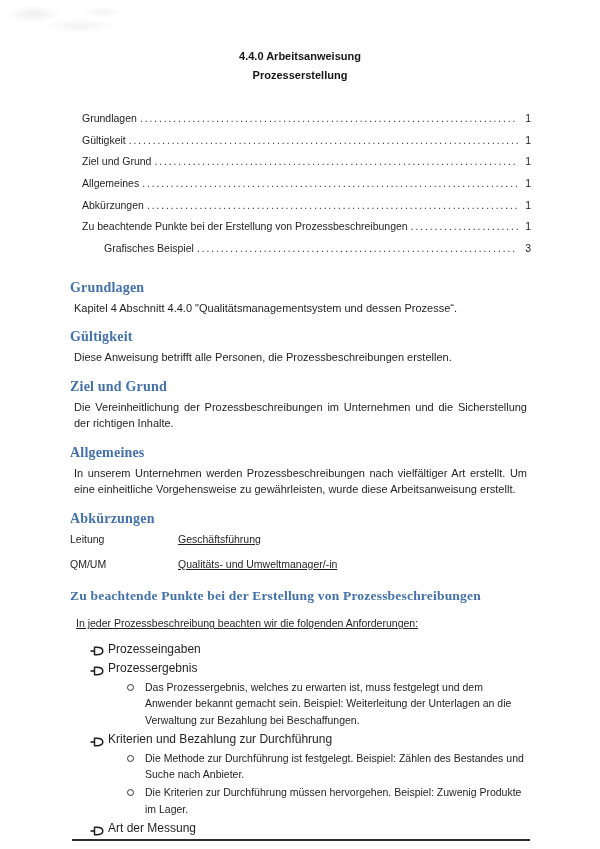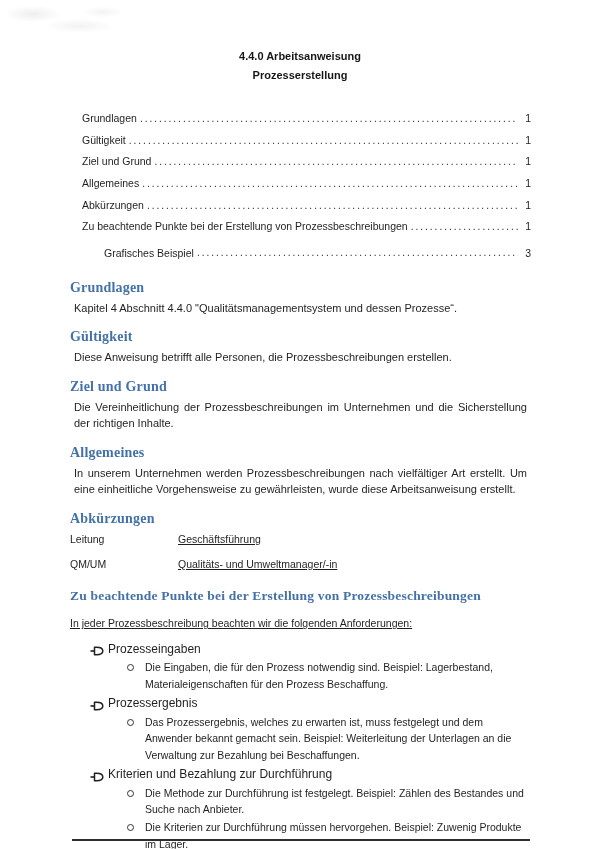--- a/index.html
+++ b/index.html
@@ -36,21 +36,21 @@
 
   
   .toc{margin-top:27px;}
   .toc-entry{
     display:flex;align-items:baseline;
     height:21.7px;
     padding-left:12px;
     font-size:10.5px;color:#1f1f1f;
     text-decoration:none;
   }
-  .toc-entry.lvl1{padding-left:34px;align-items:center;}
+  .toc-entry.lvl1{padding-left:34px;}
   .toc-label{white-space:nowrap;}
   .toc-leader{
     flex:1;overflow:hidden;white-space:nowrap;
     margin:0 3px;
     letter-spacing:2px;font-size:10px;color:#2a2a2a;
   }
   .toc-leader::after{
     content:"......................................................................................................................................................";
   }
   .toc-page{width:10px;text-align:right;}
@@ -70,21 +70,21 @@
     font-size:11px;line-height:16.5px;color:#1f1f1f;
   }
   p.sec-para.justify{text-align:justify;}
 
   
   .abbrev-row{font-size:10.5px;line-height:16.5px;margin-bottom:8.5px;text-decoration:underline;}
   .abbrev-term{display:inline-block;width:108px;}
 
   
   .req-intro{
-    margin:11px 0 9px 0;
+    margin:11px 0 9px 6px;
     font-size:10.5px;line-height:16.5px;
     text-decoration:underline;
   }
   .req-list{margin:0;padding:0;list-style:none;}
   .req-item{position:relative;padding-left:38px;margin:3px 0 2px 0;
     font-size:12px;line-height:16.5px;}
   .req-marker{position:absolute;left:20px;top:3.5px;width:14px;height:10px;}
   .req-detail{position:relative;padding-left:75px;margin:1.5px 0;
     font-size:10.5px;line-height:16.5px;}
   .req-detail .o-marker{
@@ -180,21 +180,20 @@
     </section>
 
     <section>
       <h2 class="sec-heading wide">Zu beachtende Punkte bei der Erstellung von Prozessbeschreibungen</h2>
       <p class="req-intro">In jeder Prozessbeschreibung beachten wir die folgenden Anforderungen:</p>
       <ul class="req-list" id="req-list">
           <li class="req-item"><span class="req-marker"><svg width="14" height="10" viewBox="0 0 14 10" xmlns="http://www.w3.org/2000/svg">
                 <path d="M0.5 5 H4.5" stroke="#1f1f1f" stroke-width="1.6" fill="none"></path>
                 <path d="M4.5 1.3 H6.5 C10.8 1.3 12.8 2.8 12.8 5 C12.8 7.2 10.8 8.7 6.5 8.7 H4.5 Z" stroke="#1f1f1f" stroke-width="1.5" fill="none" stroke-linejoin="round"></path>
               </svg></span><span>Prozesseingaben</span></li>
-          <li class="req-detail"><span class="o-marker"></span><span>Die Eingaben, die für den Prozess notwendig sind. Beispiel: Lagerbestand, Materialeigenschaften für den Prozess Beschaffung.</span></li>
           <li class="req-item"><span class="req-marker"><svg width="14" height="10" viewBox="0 0 14 10" xmlns="http://www.w3.org/2000/svg">
                 <path d="M0.5 5 H4.5" stroke="#1f1f1f" stroke-width="1.6" fill="none"></path>
                 <path d="M4.5 1.3 H6.5 C10.8 1.3 12.8 2.8 12.8 5 C12.8 7.2 10.8 8.7 6.5 8.7 H4.5 Z" stroke="#1f1f1f" stroke-width="1.5" fill="none" stroke-linejoin="round"></path>
               </svg></span><span>Prozessergebnis</span></li>
           <li class="req-detail"><span class="o-marker"></span><span>Das Prozessergebnis, welches zu erwarten ist, muss festgelegt und dem Anwender bekannt gemacht sein. Beispiel: Weiterleitung der Unterlagen an die Verwaltung zur Bezahlung bei Beschaffungen.</span></li>
           <li class="req-item"><span class="req-marker"><svg width="14" height="10" viewBox="0 0 14 10" xmlns="http://www.w3.org/2000/svg">
                 <path d="M0.5 5 H4.5" stroke="#1f1f1f" stroke-width="1.6" fill="none"></path>
                 <path d="M4.5 1.3 H6.5 C10.8 1.3 12.8 2.8 12.8 5 C12.8 7.2 10.8 8.7 6.5 8.7 H4.5 Z" stroke="#1f1f1f" stroke-width="1.5" fill="none" stroke-linejoin="round"></path>
               </svg></span><span>Kriterien und Bezahlung zur Durchführung</span></li>
           <li class="req-detail"><span class="o-marker"></span><span>Die Methode zur Durchführung ist festgelegt. Beispiel: Zählen des Bestandes und Suche nach Anbieter.</span></li>

